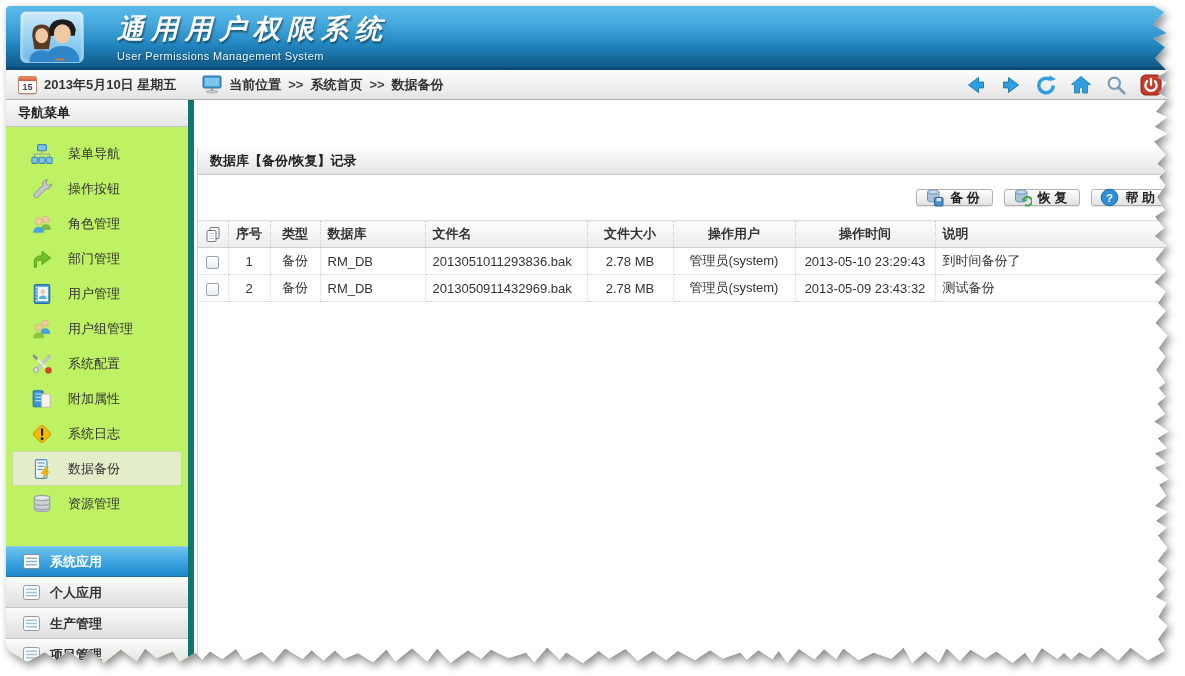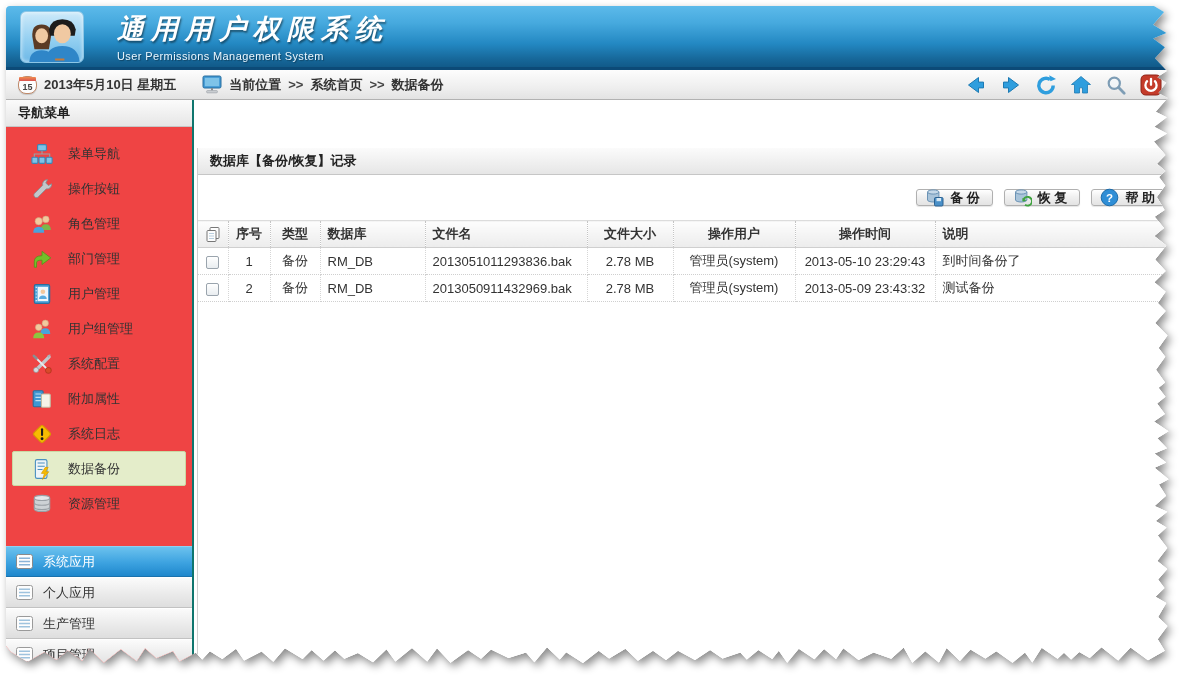--- a/index.html
+++ b/index.html
@@ -21,49 +21,49 @@
   .title-box { margin-left:24px; color:#fff; }
   .app-title { font-family:"DejaVu Serif","Liberation Serif",serif; font-style:italic;
     font-size:27px; font-weight:bold; letter-spacing:7px; text-shadow:1px 2px 2px rgba(0,0,0,.45); }
   .app-subtitle { font-size:11px; color:#eaf7ff; margin-top:3px; letter-spacing:.4px;
     text-shadow:1px 1px 1px rgba(0,0,0,.35); }
 
   
   .status-bar { height:30px; flex:0 0 30px; background:linear-gradient(#fdfdfd,#ececec 70%,#e3e3e3);
     border-bottom:1px solid #b2b2b2; display:flex; align-items:center;
     padding:0 10px 0 12px; font-size:13px; font-weight:bold; color:#333; }
-  .cal { width:19px; height:18px; background:#fdfdfd; border:1px solid #c08a6a; border-radius:8px;
+  .cal { width:19px; height:18px; background:#fdfdfd; border:1px solid #c08a6a; border-radius:2px;
     display:flex; flex-direction:column; margin-right:7px; box-shadow:0 1px 1px rgba(0,0,0,.15); }
   .cal-top { height:4px; background:linear-gradient(#f08a4b,#dginf); background:linear-gradient(#ef8c4e,#d9534f); border-radius:1px 1px 0 0; }
   .cal-num { flex:1; font-size:9px; font-weight:bold; color:#444; text-align:center; line-height:12px; }
   .crumb-group { display:flex; align-items:center; gap:7px; margin-left:26px; }
   .crumb-sep { color:#444; }
   .status-icons { margin-left:auto; display:flex; align-items:center; gap:13px; padding-right:4px; }
   .sicon { width:22px; height:22px; cursor:pointer; display:flex; }
   .sicon svg { width:100%; height:100%; }
 
   
   .app-body { flex:1; display:flex; min-height:0; background:#fff; }
 
-  .sidebar { width:188px; flex:0 0 188px; background:#ef4444; border-right:2px solid #0f766e;
+  .sidebar { width:188px; flex:0 0 188px; background:#bef264; border-right:6px solid #0f766e;
     display:flex; flex-direction:column; }
   .panel-title { height:27px; flex:0 0 27px; line-height:26px;
     background:linear-gradient(#fbfbfb,#e6e6e6); border-bottom:1px solid #c6c6c6;
     font-weight:bold; font-size:13px; color:#222; padding-left:12px; }
   .nav-list { flex:1; padding-top:9px; overflow:hidden; }
   .nav-item { height:35px; display:flex; align-items:center; gap:15px; padding-left:18px;
     margin:0 6px; font-size:13px; color:#333; cursor:pointer; border:1px solid transparent; border-radius:2px; }
   .nav-item.selected { background:#e4edca; border-color:#cbd8a4; }
   .nav-ic { width:22px; height:22px; flex:0 0 22px; }
   .nav-ic svg { width:22px; height:22px; }
 
   .acc-section { height:31px; flex:0 0 31px; display:flex; align-items:center; gap:10px;
-    padding-left:10px; background:linear-gradient(#fbfbfb,#e9e9e9 60%,#dedede);
+    padding-left:17px; background:linear-gradient(#fbfbfb,#e9e9e9 60%,#dedede);
     border-top:1px solid #fff; border-bottom:1px solid #c2c2c2;
-    font-weight:normal; font-size:13px; color:#333; cursor:pointer; }
+    font-weight:bold; font-size:13px; color:#333; cursor:pointer; }
   .acc-section.active { background:linear-gradient(#6cc2ee,#3ca2e0 55%,#1e87cc);
     color:#fff; border-bottom-color:#1a72ad; border-top-color:#8ed0f2; }
   .acc-ic { width:17px; height:15px; flex:0 0 17px; }
 
   .main { flex:1; min-width:0; display:flex; flex-direction:column; background:#fff;
     border-left:1px solid #cfcfcf; margin-left:3px;margin-top:48px; }
   .toolbar { height:45px; flex:0 0 45px; display:flex; align-items:center;
     justify-content:flex-end; gap:11px; padding-right:8px; }
   .tbtn { height:17px; display:inline-flex; align-items:center; gap:6px; padding:0 12px 0 8px;
     border:1px solid #b0b0b0; border-radius:3px;

